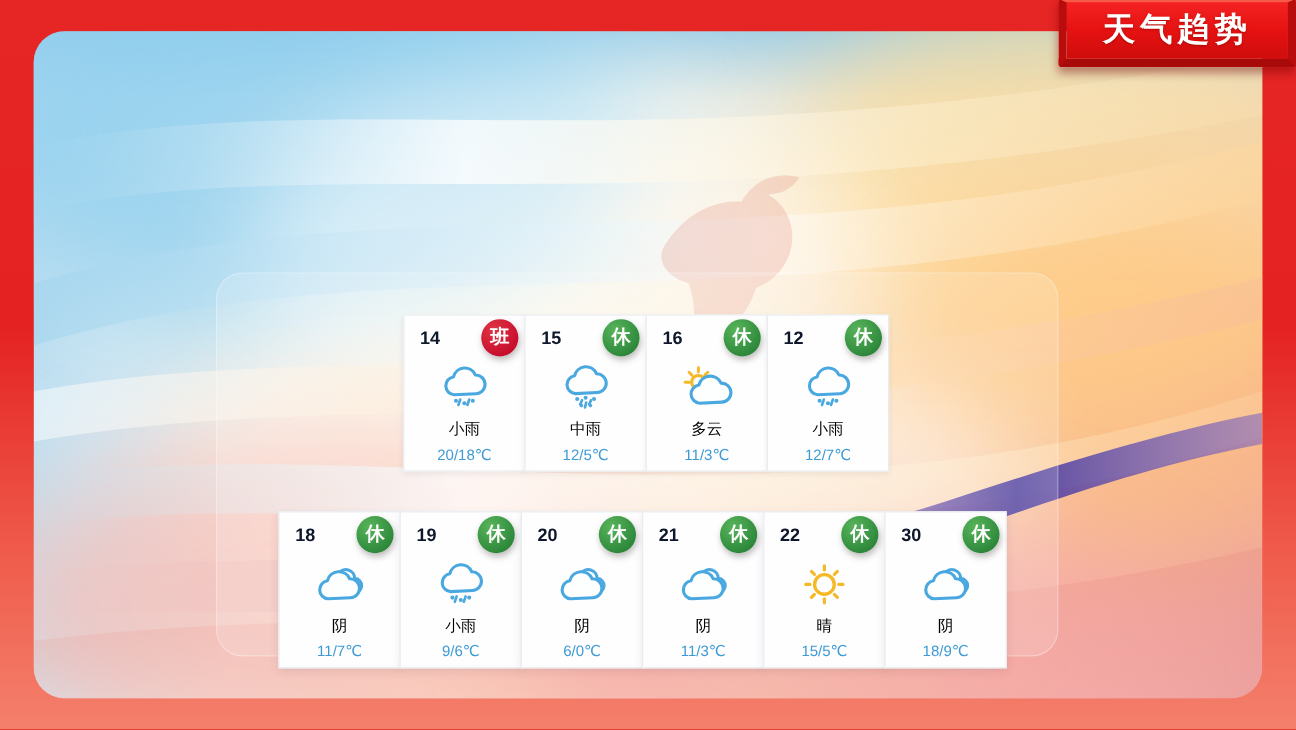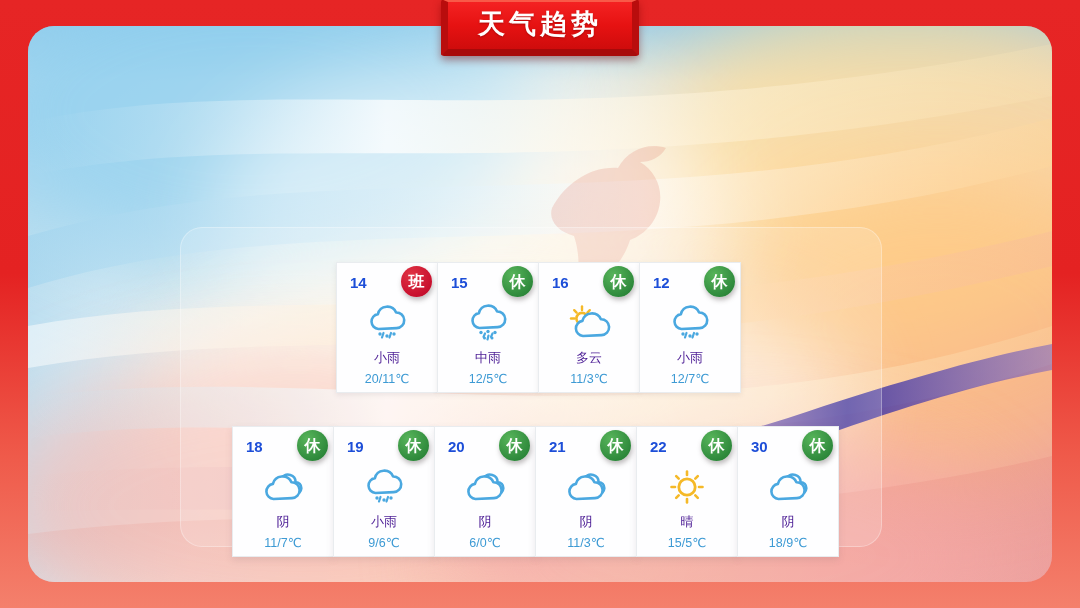--- a/index.html
+++ b/index.html
@@ -36,21 +36,21 @@
   .glow-blue{left:-60px;top:-80px;width:560px;height:330px;background:rgba(140,205,238,.75);}
   .glow-white{left:180px;top:40px;width:520px;height:300px;background:rgba(255,255,255,.55);}
   .glow-gold{left:620px;top:-40px;width:520px;height:360px;background:rgba(255,222,150,.65);}
   .glow-gold2{left:700px;top:150px;width:420px;height:300px;background:rgba(255,196,120,.55);}
   .glow-peach{left:-40px;top:330px;width:620px;height:300px;background:rgba(248,178,170,.60);}
   .glow-rose{left:420px;top:400px;width:560px;height:260px;background:rgba(245,168,172,.55);}
   .glow-cream{left:120px;top:250px;width:700px;height:240px;background:rgba(255,248,232,.70);}
 
   
   .title-wrap{position:absolute;left:0;top:0;width:1080px;height:62px;
-    display:flex;justify-content:center;align-items:flex-start;z-index:9;}
+    display:flex;justify-content:flex-end;align-items:flex-start;z-index:9;}
   .plaque{
     position:relative;margin-top:-1px;
     padding:9px 30px 11px 30px;
     background:linear-gradient(180deg,#f42222 0%,#e61212 50%,#cf0c0c 100%);
     border-left:7px solid #b90d0d;border-right:7px solid #b90d0d;
     border-bottom:7px solid #a80a0a;border-top:3px solid #f85a48;
     border-radius:3px;
     box-shadow:0 4px 8px rgba(120,0,0,.45);
   }
   .plaque span{
@@ -80,36 +80,36 @@
   .card{
     position:relative;width:102px;height:131px;
     background:#fefeff;border:1px solid #e9ecef;
     box-sizing:border-box;margin-left:-1px;
   }
   .card:first-child{margin-left:0;}
   .row1 .card{box-shadow:0 2px 5px rgba(90,80,90,.10);}
   .row2 .card{box-shadow:0 3px 7px rgba(90,80,90,.13);}
   .daynum{
     position:absolute;left:13px;top:12px;font-size:15px;font-weight:bold;
-    color:#1d4ed8;line-height:1;
+    color:#0f172a;line-height:1;
   }
   .badge{
     position:absolute;right:5px;top:3px;width:31px;height:31px;border-radius:50%;
     display:flex;align-items:center;justify-content:center;
     color:#fff;font-size:16px;font-weight:bold;line-height:1;
     box-shadow:1px 3px 5px rgba(70,60,60,.35);
   }
   .badge.rest{background:radial-gradient(circle at 34% 28%,#57b45a 0%,#2f8a3c 70%,#24762f 100%);}
   .badge.work{background:radial-gradient(circle at 34% 28%,#e03444 0%,#c8102e 70%,#ae0c26 100%);}
   .icon{position:absolute;left:0;top:36px;width:100%;height:48px;
     display:flex;align-items:center;justify-content:center;}
   .icon svg{display:block;}
   .cond{
     position:absolute;left:0;top:88px;width:100%;text-align:center;
-    font-size:13px;color:#4c1d95;line-height:1;
+    font-size:13px;color:#000000;line-height:1;
   }
   .temp{
     position:absolute;left:0;top:110px;width:100%;text-align:center;
     font-size:12.5px;color:#3d9ad4;line-height:1;
   }
 </style>
 </head>
 <body>
 
 <div class="poster">
@@ -188,21 +188,21 @@
                 <circle cx="23" cy="34" r="1.7"></circle>
                 <circle cx="30" cy="32" r="1.7"></circle>
             </g>
             <g stroke="#4aa8e0" stroke-width="2.2" stroke-linecap="round">
               <line x1="19.5" y1="31" x2="18" y2="35.5"></line>
                 <line x1="27" y1="31" x2="25.5" y2="35.5"></line>
             </g>
           </svg>
         </div>
         <div class="cond">小雨</div>
-        <div class="temp">20/11℃</div>
+        <div class="temp">20/18℃</div>
       </div>
 
       <div class="card">
         <div class="daynum">15</div>
         <div class="badge rest">休</div>
         <div class="icon">
           <svg width="46" height="42" viewBox="0 0 46 42">
             <path d="M14.5,26 a7.5,7.5 0 0,1 -0.6,-14.9 a9.6,9.6 0 0,1 18.2,-1.6 a7.8,7.8 0 0,1 0.6,15.6 Z" fill="none" stroke="#4aa8e0" stroke-width="2.6" stroke-linejoin="round"></path>
             <g fill="#4aa8e0">
               <circle cx="16" cy="30.5" r="1.7"></circle>

